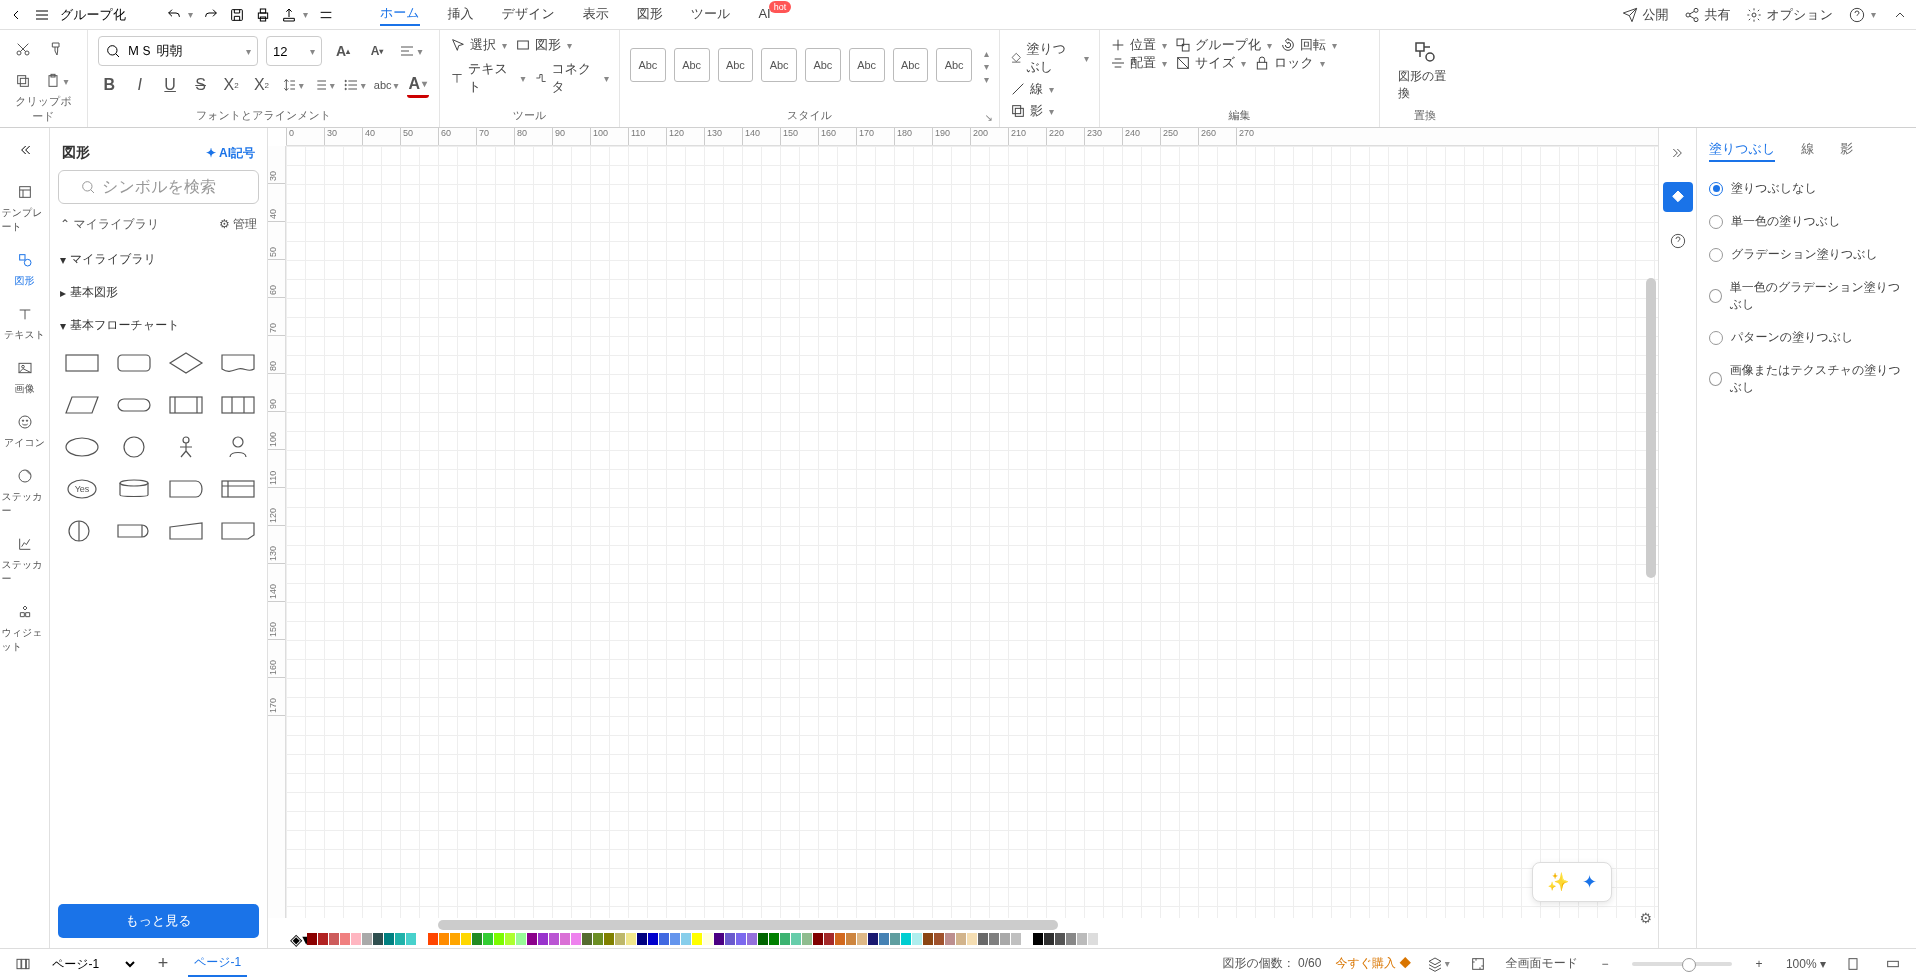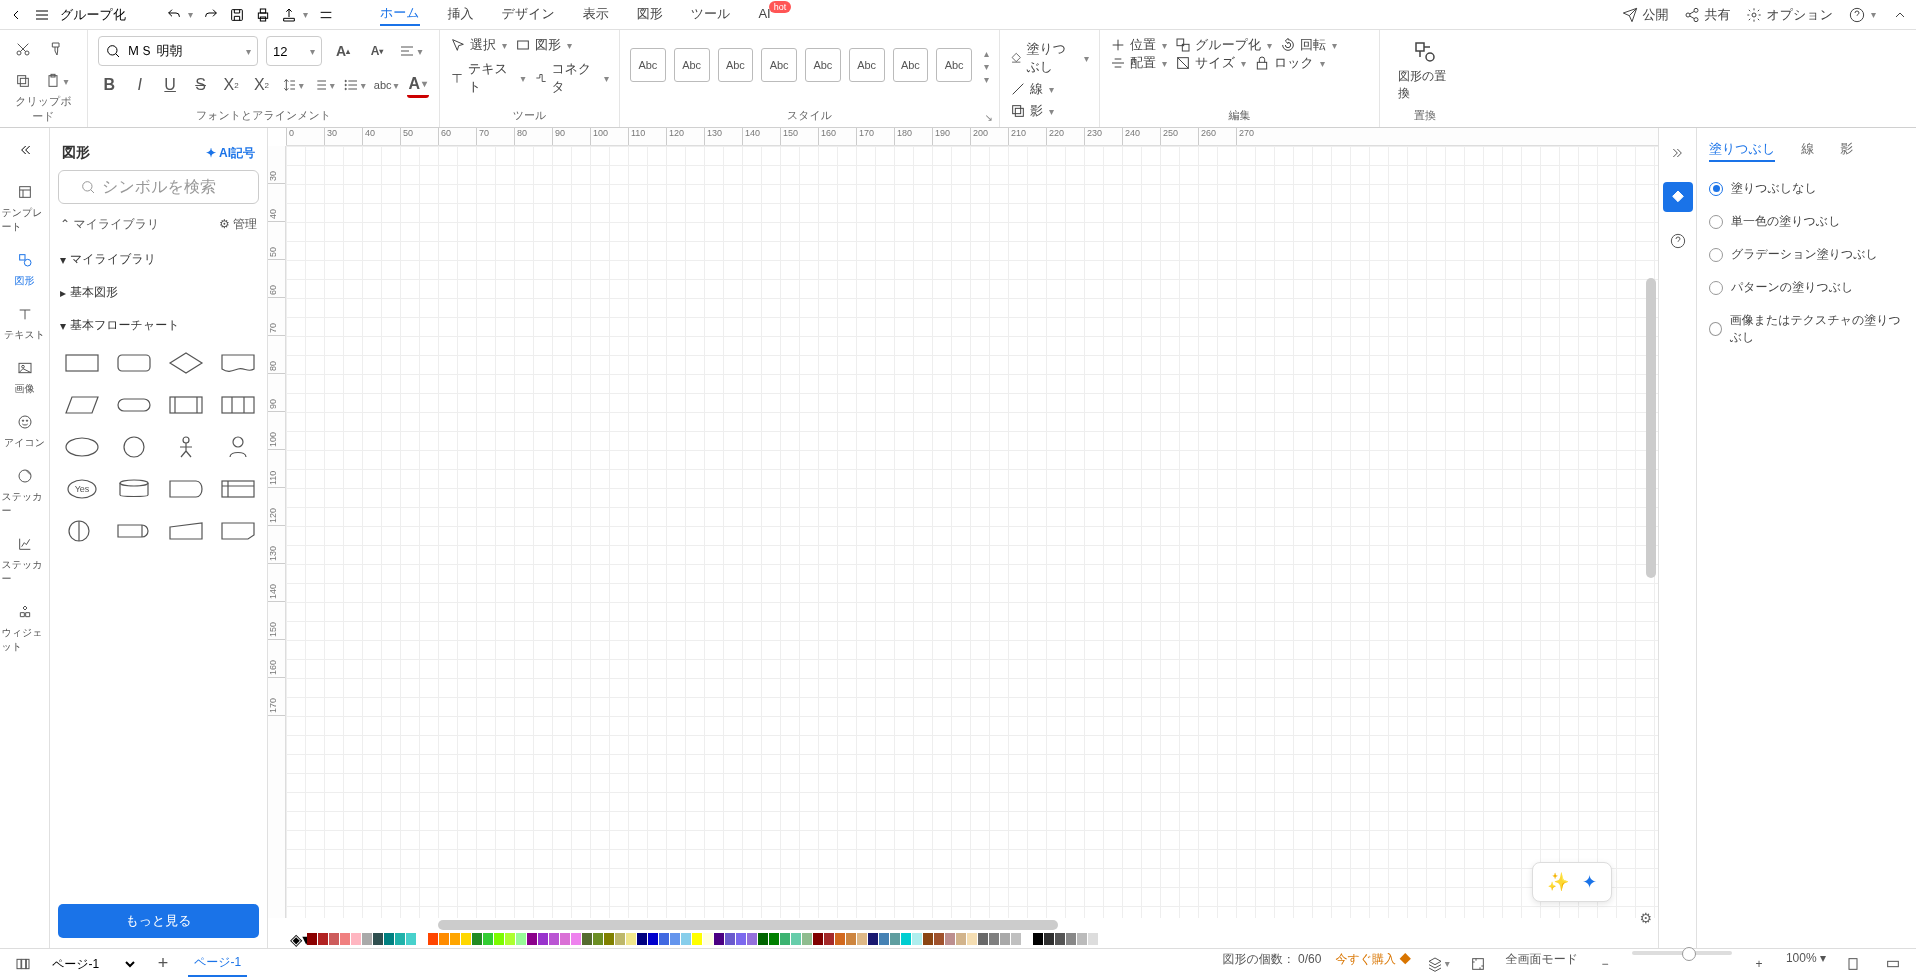--- a/index.html
+++ b/index.html
@@ -81,21 +81,21 @@
 .rp-tab.active { color: #1a73e8; border-bottom: 2px solid #1a73e8; padding-bottom: 2px; }
 .rp-radio { display: flex; align-items: center; gap: 8px; font-size: 12px; color: #444; padding: 8px 0; cursor: pointer; }
 .rp-radio .ring { width: 14px; height: 14px; border: 1.5px solid #999; border-radius: 50%; display: flex; align-items: center; justify-content: center; }
 .rp-radio.sel .ring { border-color: #1a73e8; }
 .rp-radio.sel .ring::after { content:''; width: 7px; height: 7px; background: #1a73e8; border-radius: 50%; }
 
 
 .statusbar { height: 30px; border-top: 1px solid #ddd; display: flex; align-items: center; padding: 0 10px; gap: 12px; font-size: 12px; color: #555; }
 .statusbar .page-dd { border: none; background: transparent; font-size: 12px; width: 90px; }
 .statusbar .page-tab { color: #1a73e8; border-bottom: 2px solid #1a73e8; padding: 4px 6px; }
-.statusbar .sb-right { margin-left: auto; display: flex; gap: 14px; }
+.statusbar .sb-right { margin-left: auto; display: flex; align-items: center; gap: 14px; }
 .sb-buy { color: #d97500; cursor: pointer; }
 .zoom-slider { width: 100px; height: 4px; background: #ddd; position: relative; border-radius: 2px; }
 .zoom-slider::after { content:''; position:absolute; left: 50%; top: -4px; width: 12px; height: 12px; background: #fff; border: 1px solid #999; border-radius: 50%; }
 
 svg.i { width: 16px; height: 16px; stroke: currentColor; fill: none; stroke-width: 1.5; }
 </style>
 </head>
 <body>
 
 <div class="menubar">
@@ -823,20 +823,24 @@
     <div class="rp-radio">
         <span class="ring"></span>
         <span>単一色の塗りつぶし</span>
       </div>
     <div class="rp-radio">
         <span class="ring"></span>
         <span>グラデーション塗りつぶし</span>
       </div>
     <div class="rp-radio">
         <span class="ring"></span>
+        <span>単一色のグラデーション塗りつぶし</span>
+      </div>
+    <div class="rp-radio">
+        <span class="ring"></span>
         <span>パターンの塗りつぶし</span>
       </div>
     <div class="rp-radio">
         <span class="ring"></span>
         <span>画像またはテクスチャの塗りつぶし</span>
       </div>
   </div>
 </div>
 
 <div class="statusbar">

